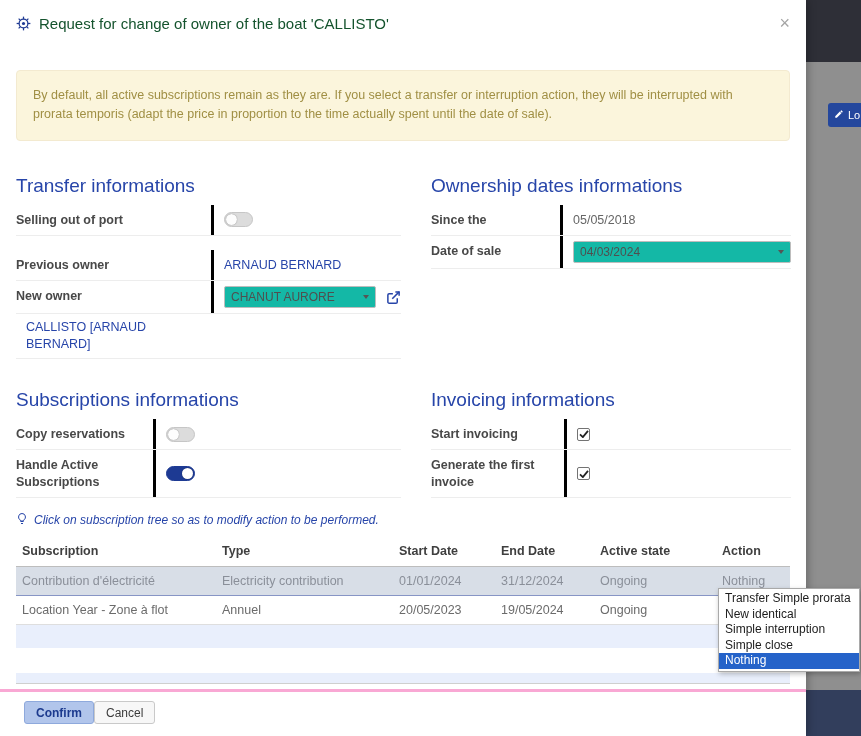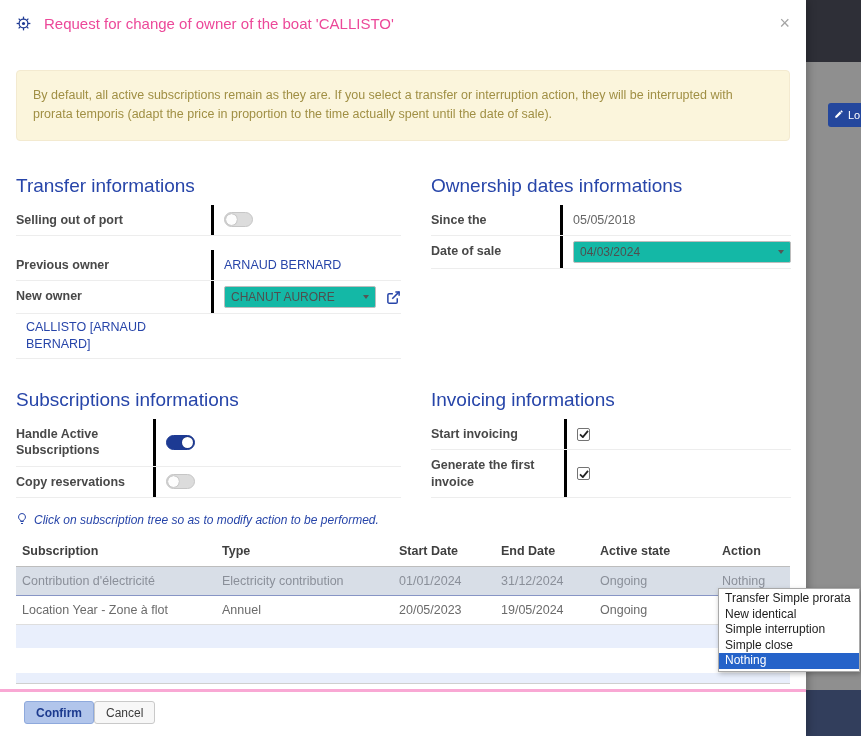--- a/index.html
+++ b/index.html
@@ -14,21 +14,21 @@
   .bg-bottom { position: absolute; bottom: 0; left: 0; width: 100%; height: 46px; background: #323e5c; }
   .log-btn { position: absolute; left: 22px; top: 103px; width: 33px; height: 24px; background: #24479d; color: #fff;
              border: none; border-radius: 3px 0 0 3px; font-size: 11px; font-family: inherit;
              display: flex; align-items: center; gap: 4px; padding-left: 6px; cursor: pointer; }
 
   
   .modal { position: absolute; left: 0; top: 0; width: 806px; height: 736px; background: #fff;
            display: flex; flex-direction: column; box-shadow: 2px 0 8px rgba(0,0,0,.25); }
 
   .modal-header { height: 46px; flex: 0 0 46px; display: flex; align-items: center; padding: 0 16px; }
-  .modal-header h1 { font-size: 15px; font-weight: 400; color: #ec4899; margin-left: 13px; flex: 1; }
+  .modal-header h1 { font-size: 15px; font-weight: 400; color: #14532d; margin-left: 8px; flex: 1; }
   .helm { display: inline-flex; align-items: center; }
   .close-x { background: none; border: none; font-size: 18px; color: #a5a5a5; cursor: pointer; line-height: 1; font-family: inherit; }
 
   .modal-body { flex: 1 1 auto; padding: 0 16px; overflow: hidden; }
 
   .alert { margin-top: 24px; background: #fbf5dc; border: 1px solid #f3ead0; border-radius: 4px;
            padding: 15px 16px; font-size: 12.5px; line-height: 1.55; color: #a08f44; }
 
   .grid { display: grid; grid-template-columns: 1fr 1fr; column-gap: 30px; margin-top: 34px; }
   .grid h2 { font-size: 19px; font-weight: 500; color: #2745a9; margin-bottom: 8px; }
@@ -196,31 +196,31 @@
                 <span>04/03/2024</span>
                 <span class="tri"></span>
               </span>
             </span>
           </div>
         </div>
 
         <div class="sec-subs sec-row2">
           <h2>Subscriptions informations</h2>
           <div class="frow">
+            <span class="flabel">Copy reservations</span>
+            <span class="fval">
+              <span class="toggle">
+                  <span class="knob"></span>
+                </span>
+            </span>
+          </div>
+          <div class="frow">
             <span class="flabel">Handle Active Subscriptions</span>
             <span class="fval">
               <span class="toggle on">
-                  <span class="knob"></span>
-                </span>
-            </span>
-          </div>
-          <div class="frow">
-            <span class="flabel">Copy reservations</span>
-            <span class="fval">
-              <span class="toggle">
                   <span class="knob"></span>
                 </span>
             </span>
           </div>
         </div>
 
         <div class="sec-invoice sec-row2">
           <h2>Invoicing informations</h2>
           <div class="frow">
             <span class="flabel">Start invoicing</span>

